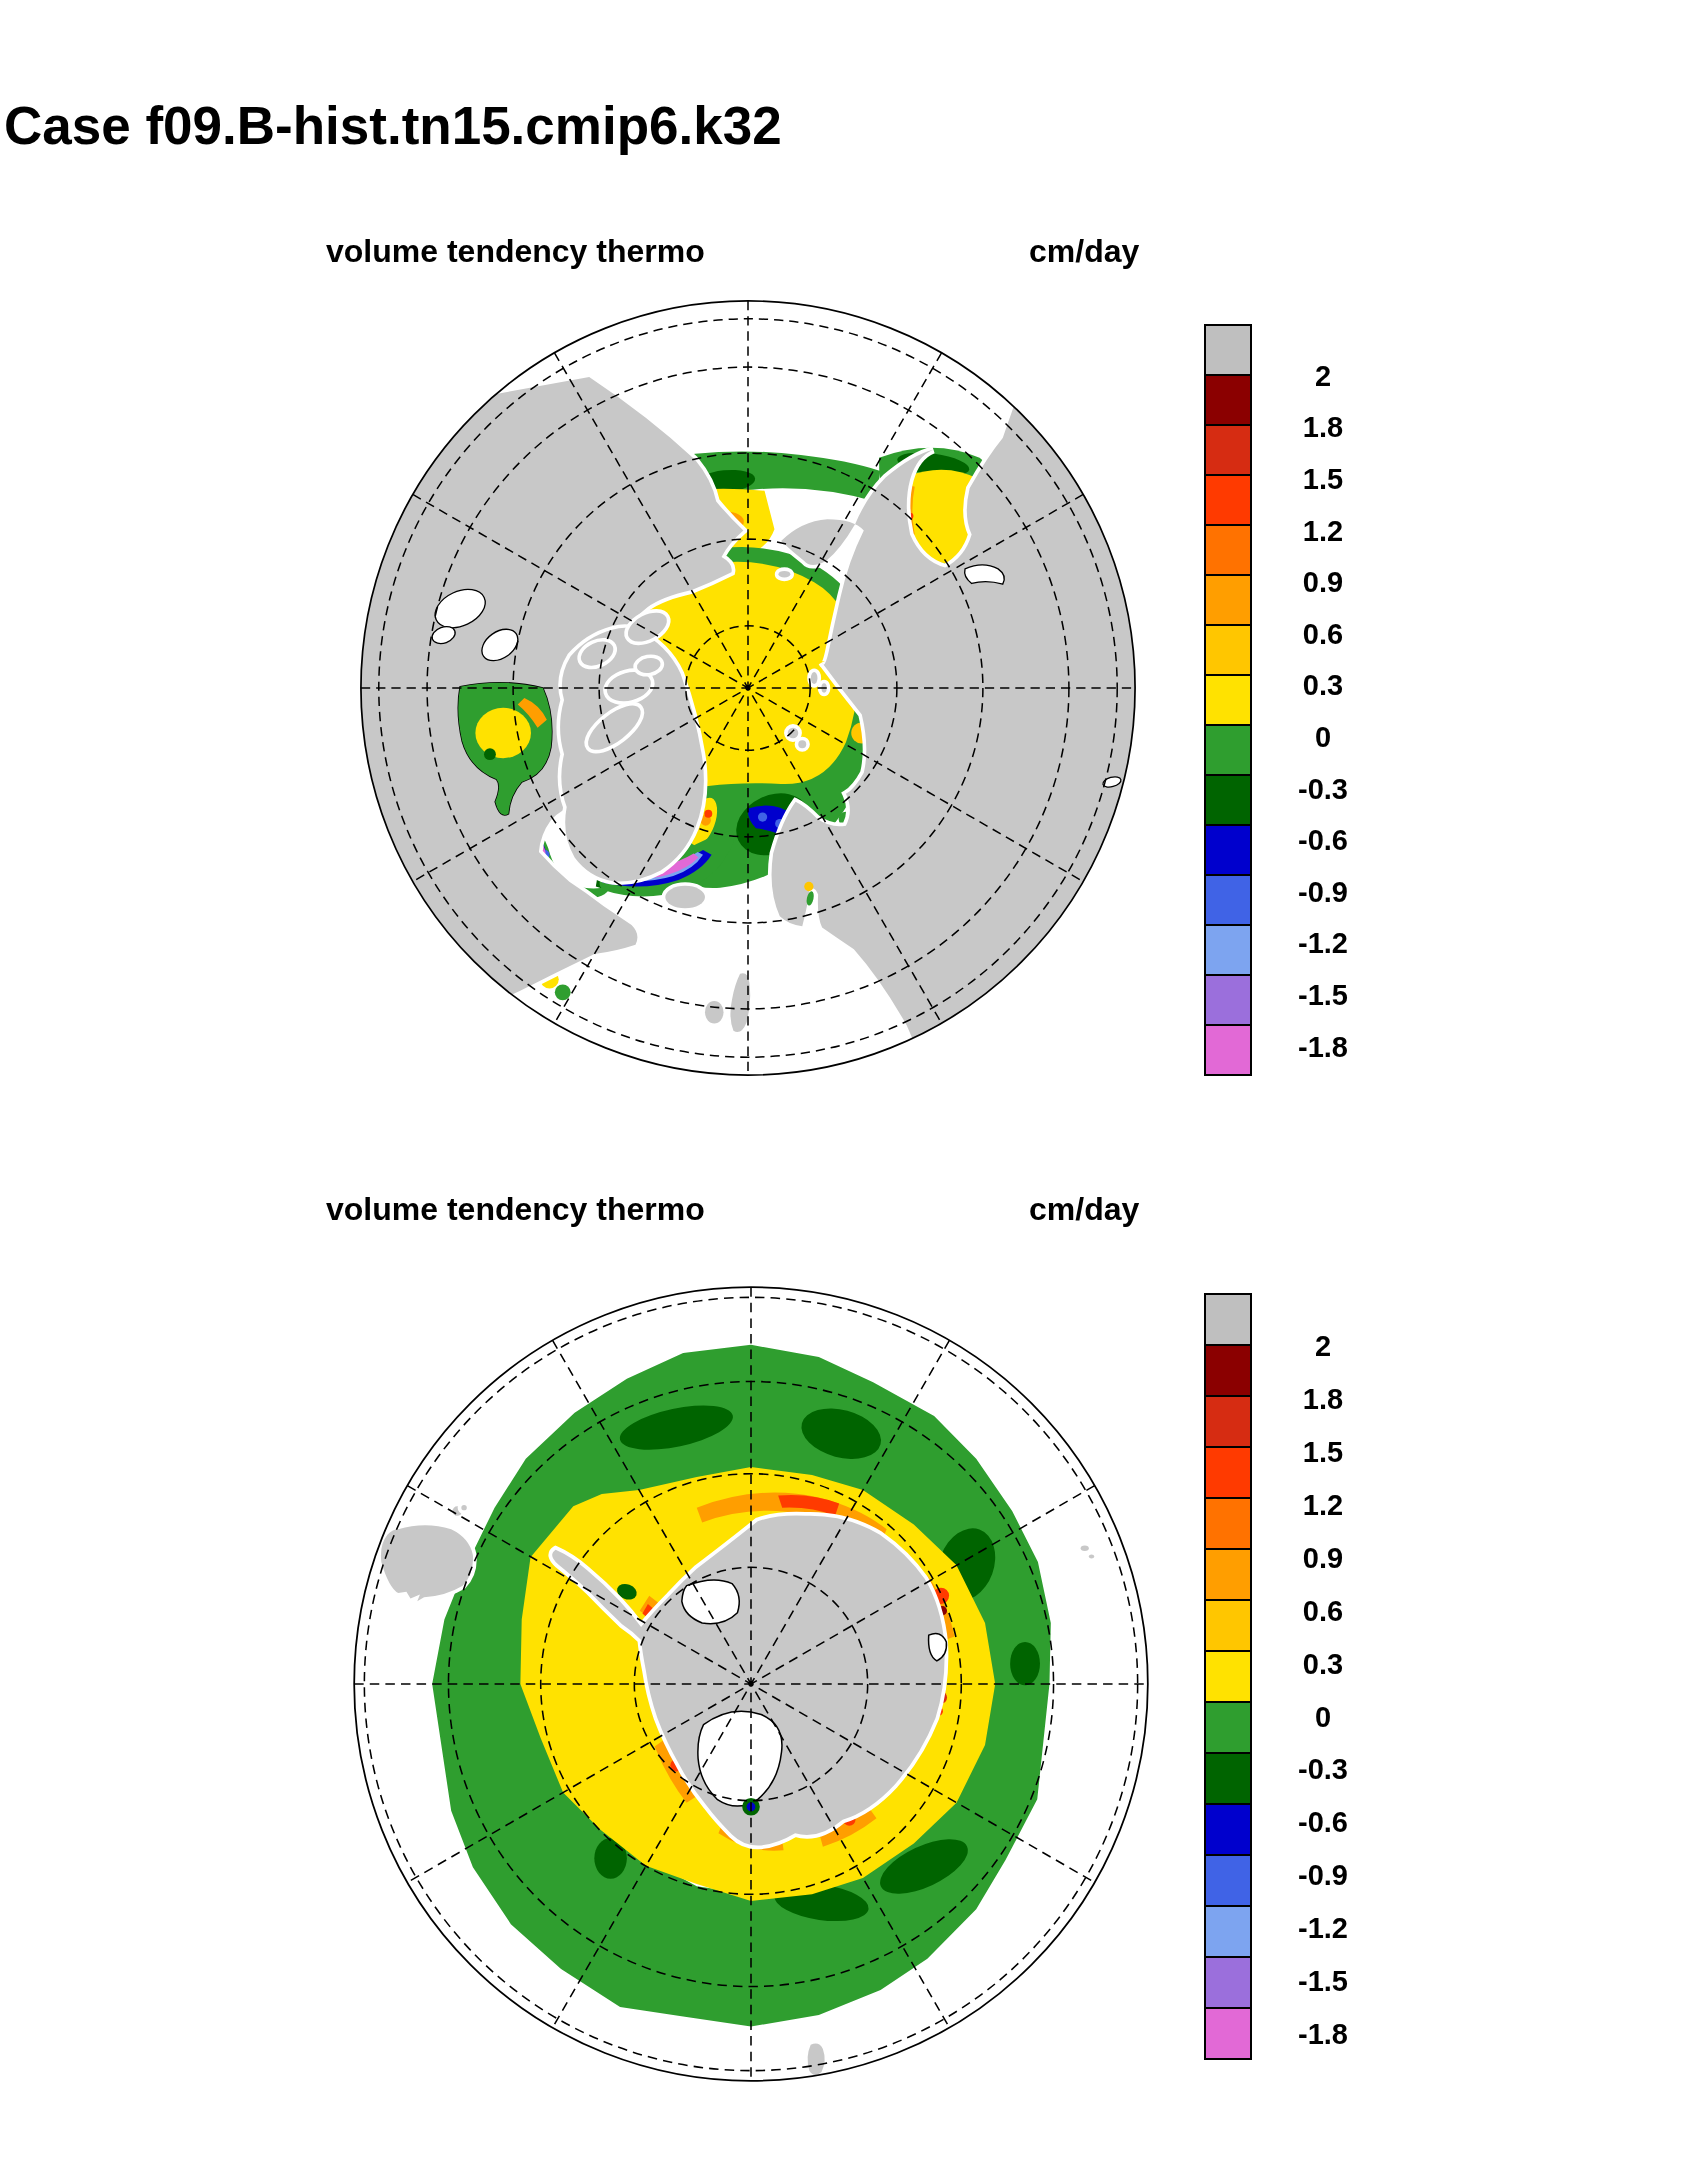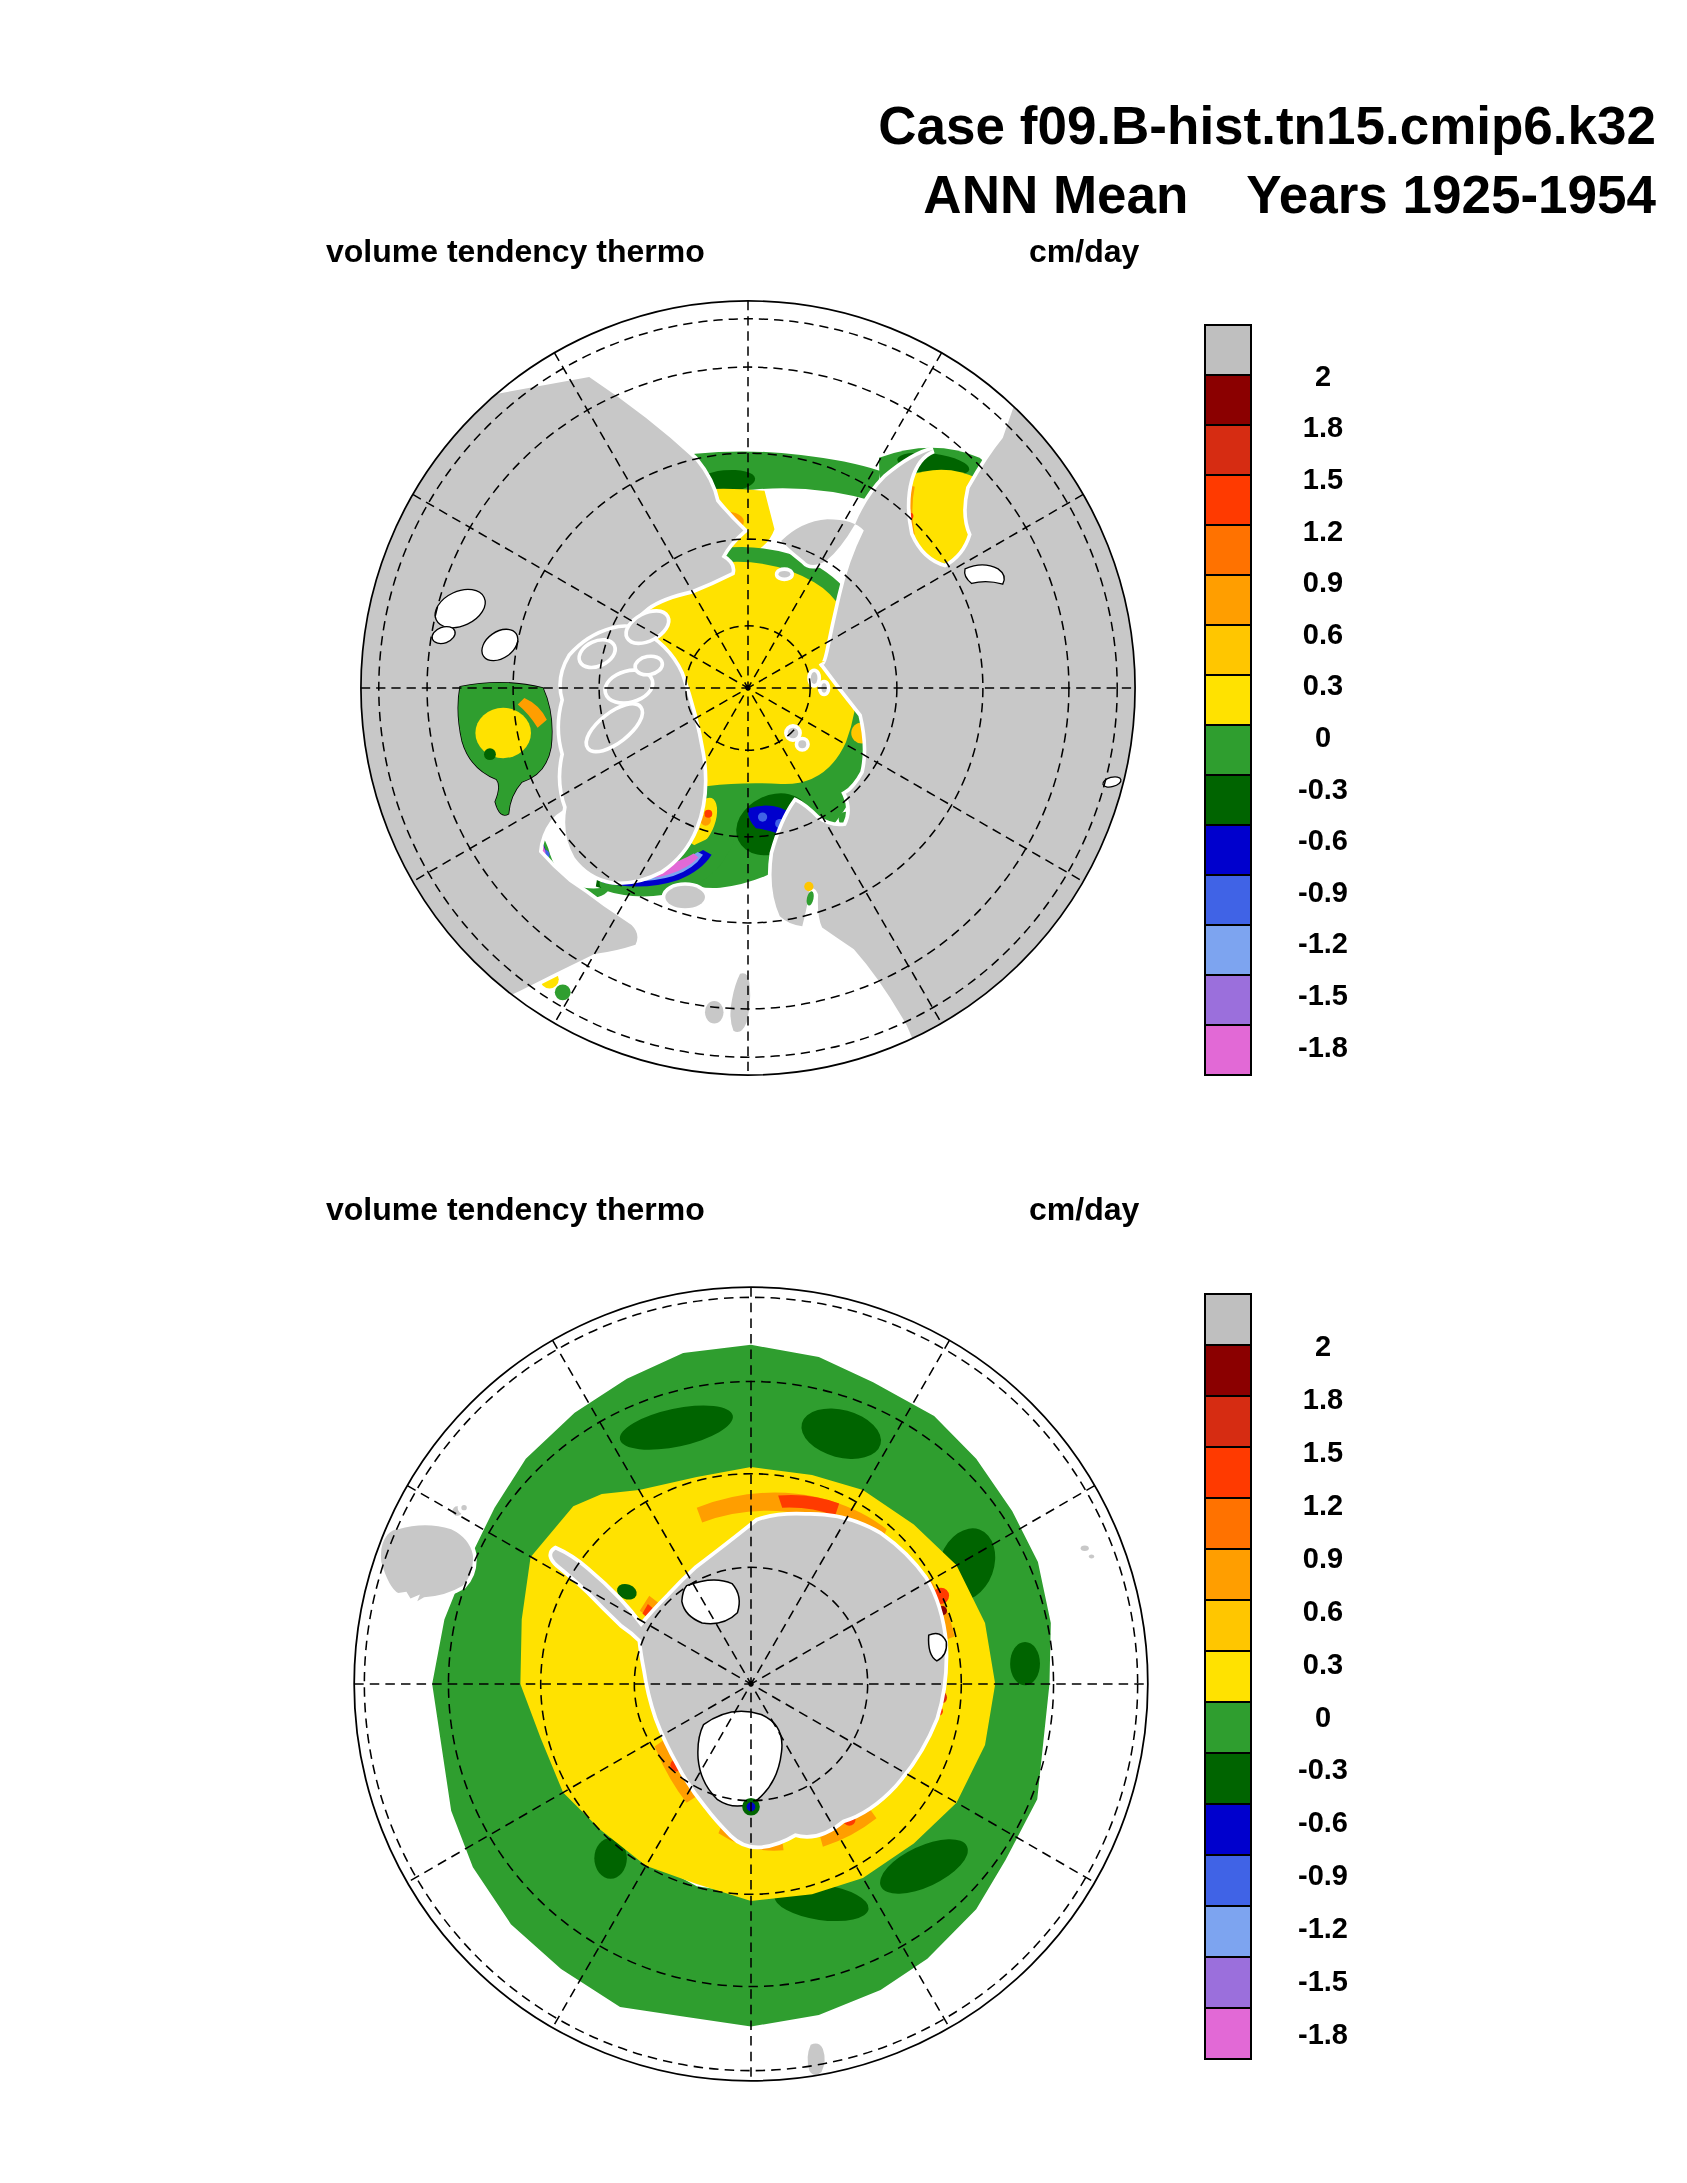--- a/index.html
+++ b/index.html
@@ -1,19 +1,19 @@
 <!DOCTYPE html>
 <html style="--gray: #bfbfbf; --darkred: #8b0000; --red: #d62c12; --orangered: #ff3a00; --orange: #ff7200; --amber: #ff9e00; --gold: #ffc600; --yellow: #ffe200; --green: #2f9e2f; --darkgreen: #006400; --blue: #0000cd; --royal: #4063e6; --lightblue: #7da4f0; --purple: #9b6fdc; --pink: #e269d6; --land: #c8c8c8; --ocean: #ffffff; --outline: #000000;font-size:10.6px"><head>
 <meta charset="utf-8">
 <style>
   html,body{margin:0;padding:0;background:#ffffff;}
   body{width:1687px;height:2183px;position:relative;overflow:hidden;
        font-family:"Liberation Sans","DejaVu Sans",sans-serif;}
   .abs{position:absolute;}
-  .title-block{left:15px;top:91px;width:1641px;text-align:right;color:#000;}
+  .title-block{left:4px;top:91px;width:1641px;text-align:left;color:#000;}
   .title-line{font-weight:bold;font-size:53px;line-height:69px;white-space:pre;}
   .sub-label{font-weight:bold;font-size:32px;color:#000;white-space:pre;}
   .cb-wrap{width:198px;}
   .cb-swatches{position:absolute;left:0;top:0;width:48px;}
   .cb-box{width:48px;border:2px solid #000;box-sizing:border-box;margin-top:-2px;}
   .cb-box:first-child{margin-top:0;}
   .cb-label{position:absolute;left:63px;width:112px;text-align:center;
             font-weight:bold;font-size:29px;color:#000;line-height:32px;}
   svg .land{fill:var(--land);stroke:#ffffff;stroke-width:11;paint-order:stroke;}
   svg .lake{fill:#ffffff;stroke:#000;stroke-width:2;}
@@ -23,21 +23,20 @@
   .f-orangered{fill:var(--orangered);} .f-amber{fill:var(--amber);}
   .f-gold{fill:var(--gold);} .f-yellow{fill:var(--yellow);} .f-green{fill:var(--green);}
   .f-darkgreen{fill:var(--darkgreen);} .f-blue{fill:var(--blue);} .f-royal{fill:var(--royal);}
   .f-lightblue{fill:var(--lightblue);} .f-purple{fill:var(--purple);} .f-pink{fill:var(--pink);}
 </style>
 </head>
 <body>
 
 <div class="abs title-block">
   <div class="title-line">Case f09.B-hist.tn15.cmip6.k32</div>
-  <div class="title-line">ANN Mean    Years 1925-1954</div>
 </div>
 
 <div class="abs sub-label" style="left:326px;top:233px;">volume tendency thermo</div>
 <div class="abs sub-label" style="left:1029px;top:233px;">cm/day</div>
 
 <div class="abs sub-label" style="left:326px;top:1191px;">volume tendency thermo</div>
 <div class="abs sub-label" style="left:1029px;top:1191px;">cm/day</div>
 
 <svg class="abs" style="left:351px;top:291px;" width="794" height="794" viewBox="0 0 1200 1200">
   <defs>

